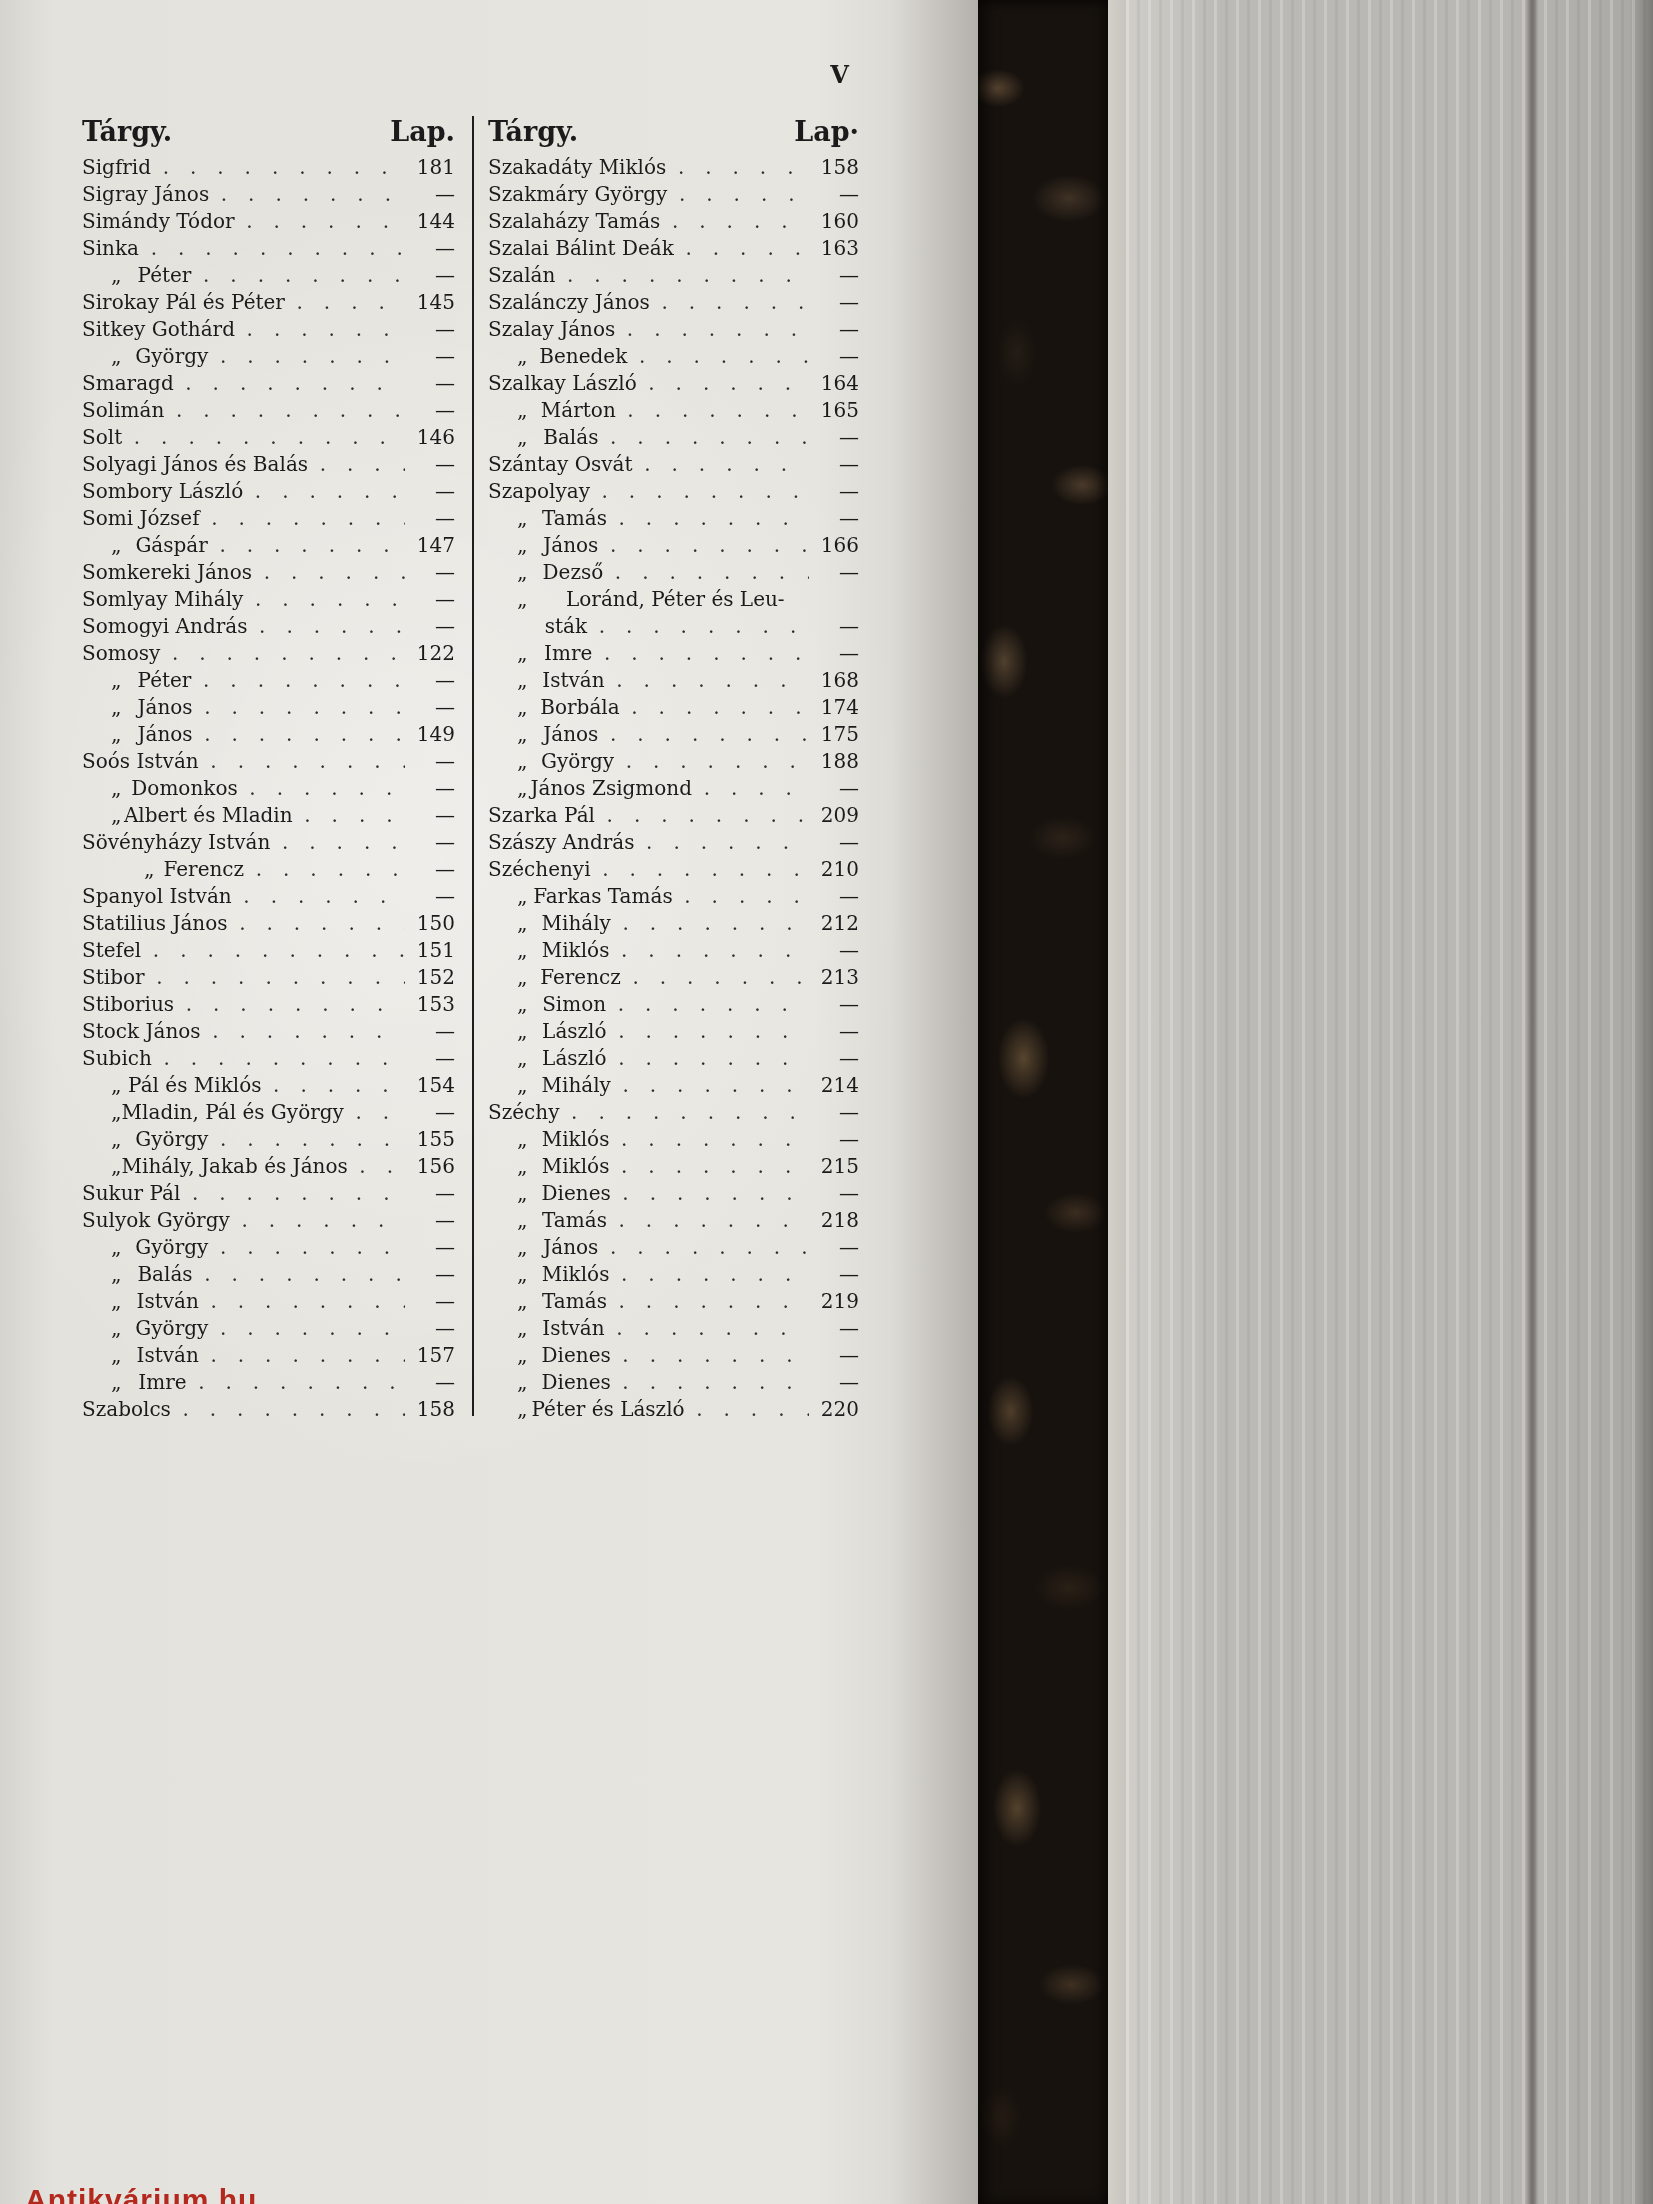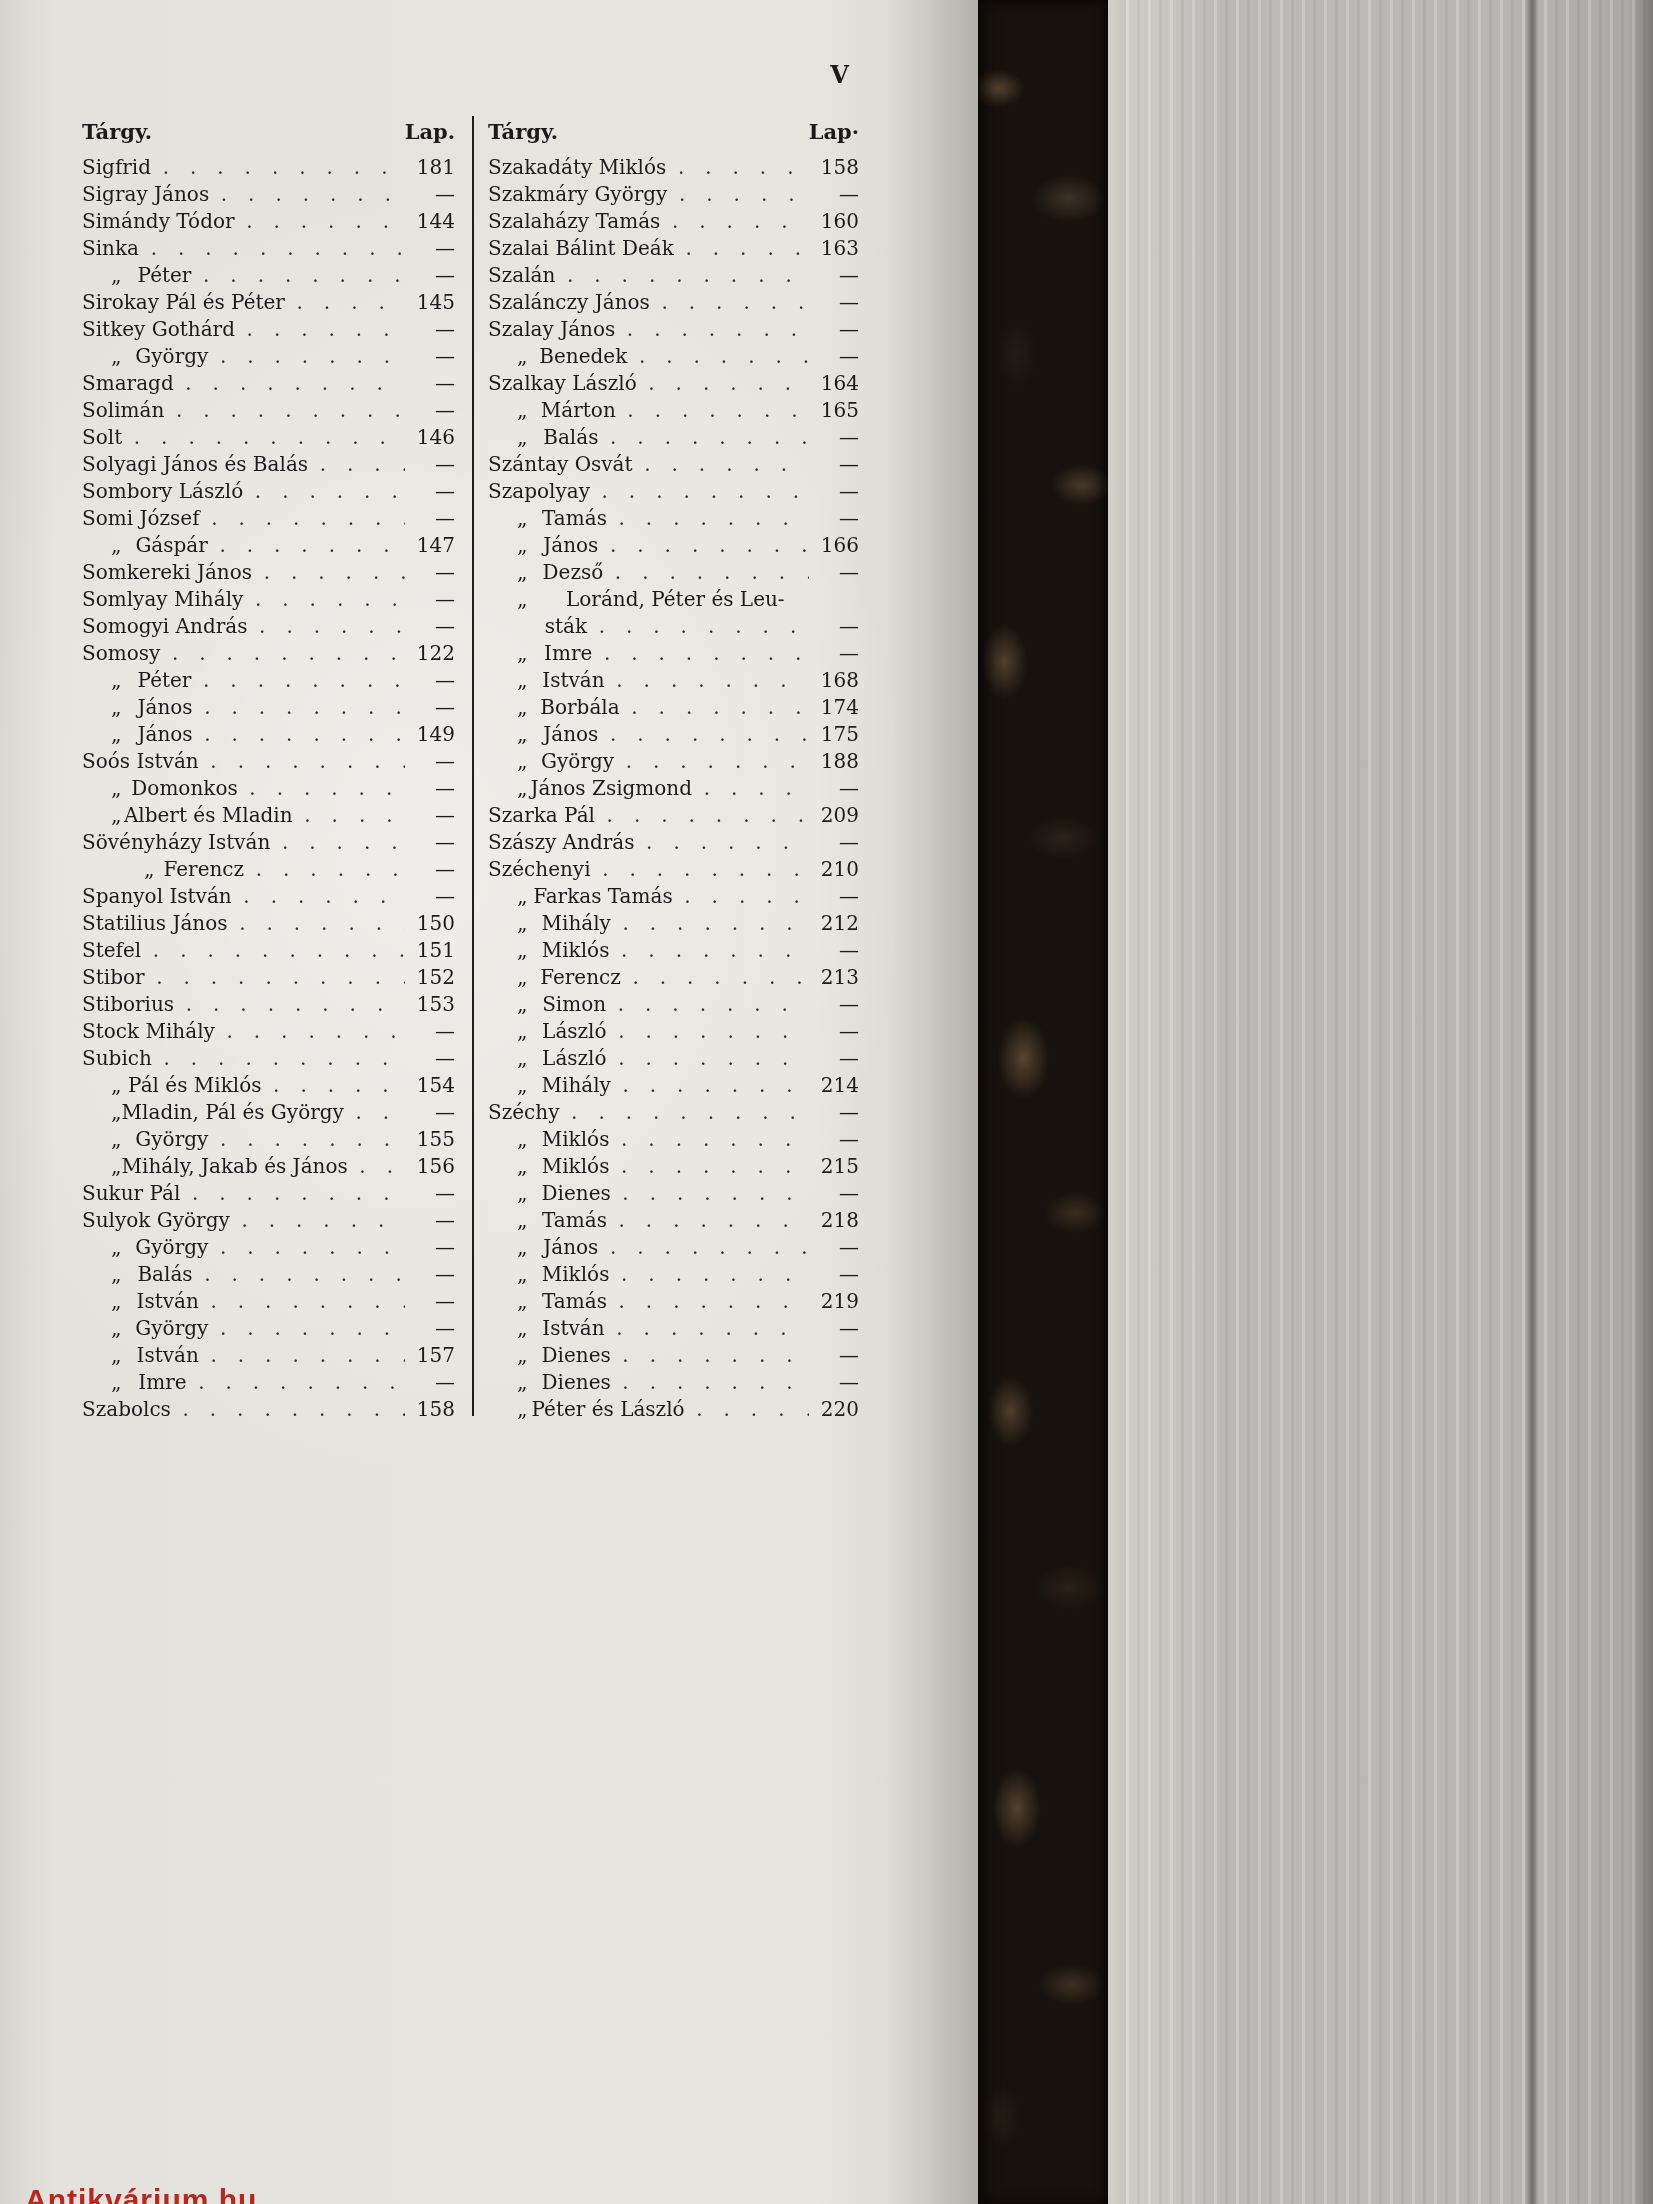--- a/index.html
+++ b/index.html
@@ -67,21 +67,21 @@
   
   .folio{
     position:absolute;left:811px;top:60px;width:58px;
     font-size:24px;font-weight:bold;letter-spacing:1px;text-align:center;
   }
   .col{position:absolute;top:115px;font-size:20px;}
   .col-left{left:82px;width:373px;}
   .col-right{left:488px;width:371px;}
   .col-header{
     display:flex;justify-content:space-between;align-items:baseline;
-    font-weight:bold;font-size:21px;height:39px;line-height:33px;
+    font-weight:bold;font-size:27px;height:39px;line-height:33px;
   }
   .divider{
     position:absolute;left:472px;top:116px;width:2.4px;height:1300px;
     background:#1e1e1e;
   }
   .row{display:flex;align-items:baseline;height:27px;line-height:27px;}
   .row.indent1{padding-left:29px;}
   .row.indent2{padding-left:62px;}
   .quote{display:inline-block;width:49px;font-size:20.4px;}
   .nm{white-space:nowrap;}
@@ -285,21 +285,21 @@
           <span class="nm">Stibor</span>
           <span class="dots">. . . . . . . . . . . . . . </span>
           <span class="pg">152</span>
         </div>
         <div class="row">
           <span class="nm">Stiborius</span>
           <span class="dots">. . . . . . . . . . . . . . </span>
           <span class="pg">153</span>
         </div>
         <div class="row">
-          <span class="nm">Stock Mihály</span>
+          <span class="nm">Stock János</span>
           <span class="dots">. . . . . . . . . . . . . . </span>
           <span class="pg">—</span>
         </div>
         <div class="row">
           <span class="nm">Subich</span>
           <span class="dots">. . . . . . . . . . . . . . </span>
           <span class="pg">—</span>
         </div>
         <div class="row indent1">
           <span class="quote">„</span>

